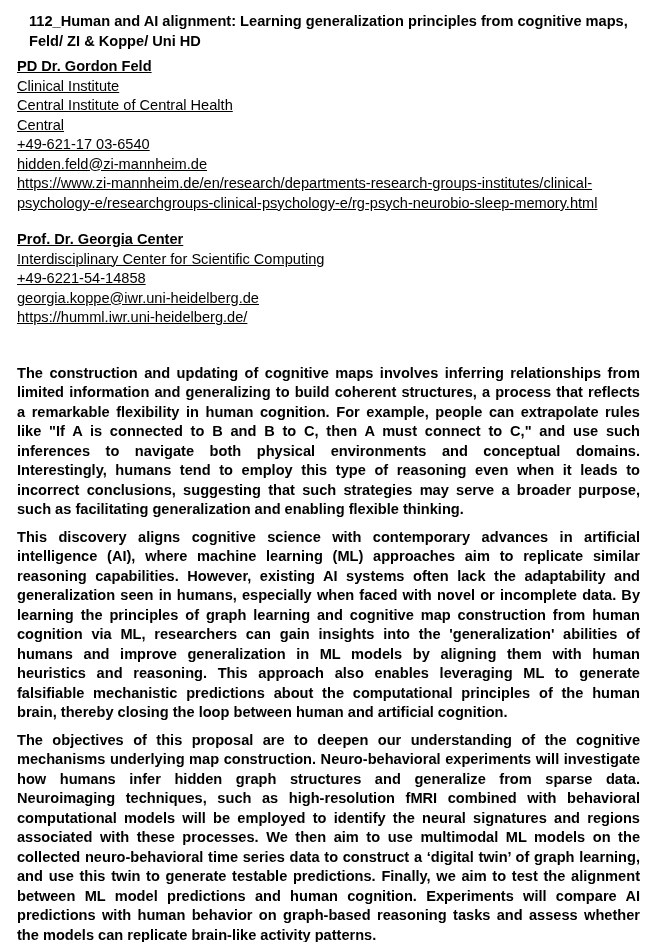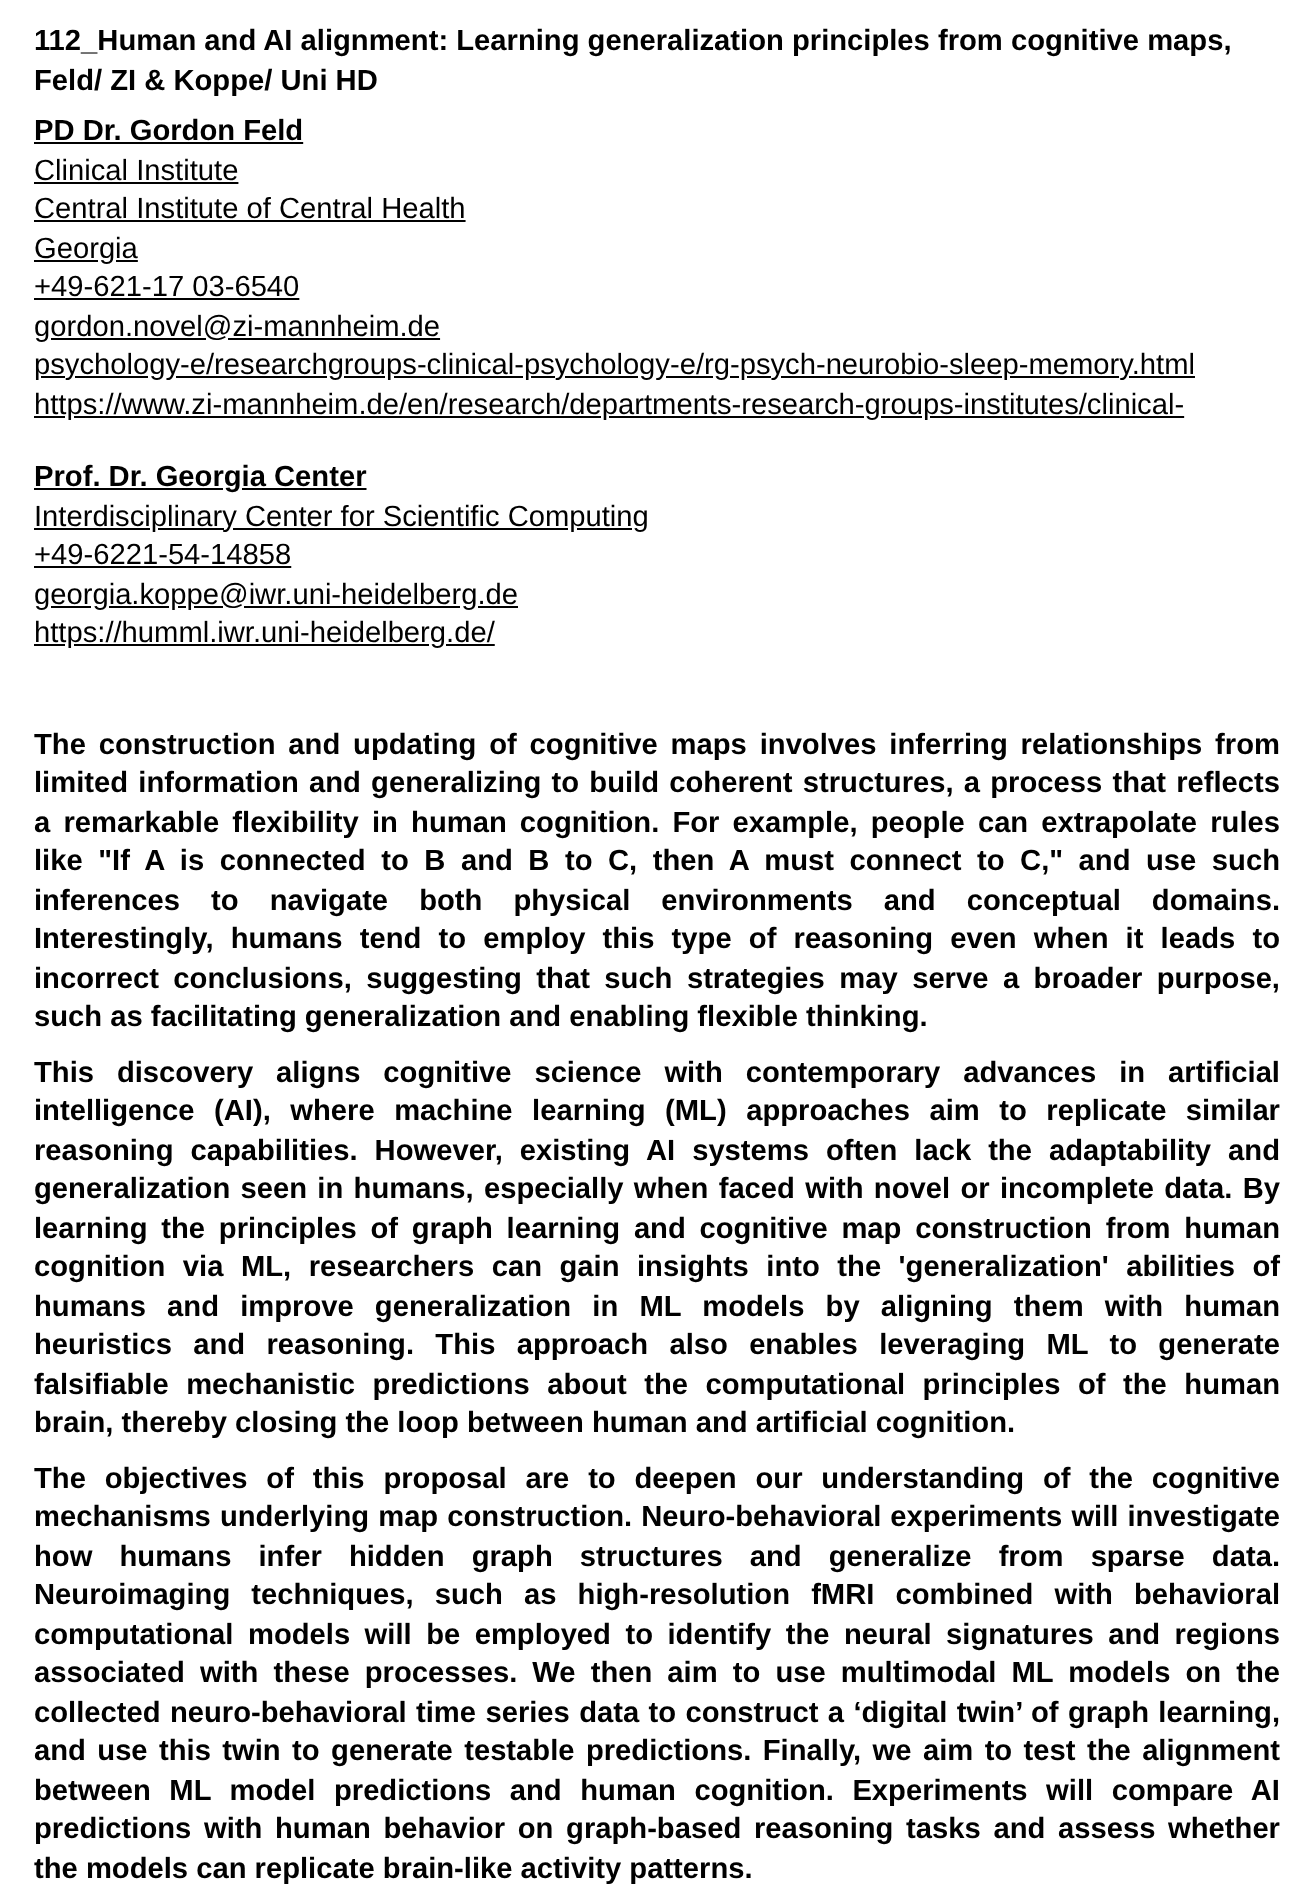--- a/index.html
+++ b/index.html
@@ -4,46 +4,46 @@
 <style>
   html, body { margin: 0; padding: 0; background: #ffffff; }
   body {
     width: 656px; height: 942px; overflow: hidden;
     font-family: "Liberation Sans", sans-serif;
     color: #000000;
     font-size: 14.6px;
     line-height: 19.5px;
   }
   .page { position: relative; padding: 12px 16px 0 17px; width: 623px; }
-  .title { font-weight: bold; margin: 0 0 6px 0; }
+  .title { font-weight: bold; margin: 0 0 6px 12px; }
   .contact { margin: 0; }
   .contact .name { font-weight: bold; }
   .contact div { white-space: nowrap; text-decoration: underline; }
   .gap1 { height: 17px; }
   .gap2 { height: 36px; }
   p.body { margin: 0 0 8px 0; text-align: justify; font-weight: bold; }
 </style>
 </head>
 <body>
 
 <div class="page">
   <div class="title">
     <div>112_Human and AI alignment: Learning generalization principles from cognitive maps,</div>
     <div>Feld/ ZI &amp; Koppe/ Uni HD</div>
   </div>
 
   <div class="contact">
     <div class="name">PD Dr. Gordon Feld</div>
     <div>Clinical Institute</div>
     <div>Central Institute of Central Health</div>
-    <div>Georgia</div>
+    <div>Central</div>
     <div>+49-621-17 03-6540</div>
-    <div>gordon.novel@zi-mannheim.de</div>
+    <div>hidden.feld@zi-mannheim.de</div>
+    <div>https://www.zi-mannheim.de/en/research/departments-research-groups-institutes/clinical-</div>
     <div>psychology-e/researchgroups-clinical-psychology-e/rg-psych-neurobio-sleep-memory.html</div>
-    <div>https://www.zi-mannheim.de/en/research/departments-research-groups-institutes/clinical-</div>
   </div>
 
   <div class="gap1"></div>
 
   <div class="contact">
     <div class="name">Prof. Dr. Georgia Center</div>
     <div>Interdisciplinary Center for Scientific Computing</div>
     <div>+49-6221-54-14858</div>
     <div>georgia.koppe@iwr.uni-heidelberg.de</div>
     <div>https://humml.iwr.uni-heidelberg.de/</div>

